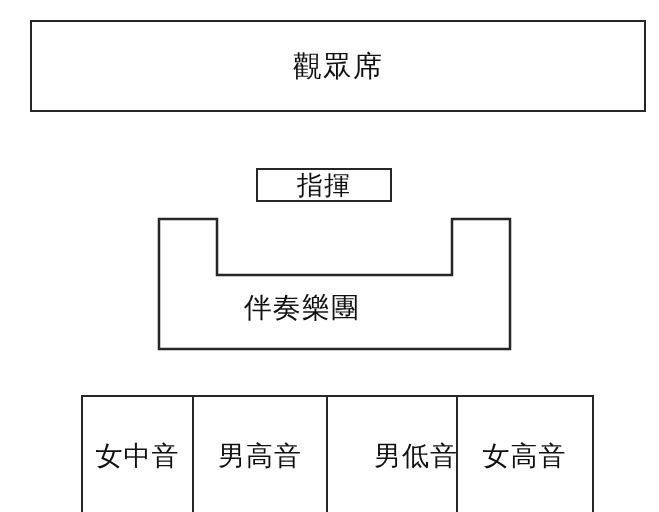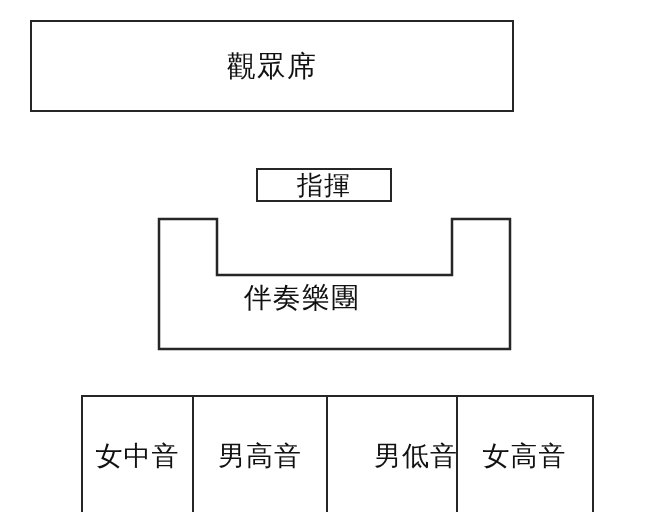--- a/index.html
+++ b/index.html
@@ -34,21 +34,21 @@
     line-height: 1;
     letter-spacing: 0.04em;
     white-space: nowrap;
     color: #111111;
   }
 
   
   #audience-box {
     left: 30px;
     top: 20px;
-    width: 484px;
+    width: 616px;
     height: 92px;
   }
   #audience-box .box-label {
     font-size: 29px;
   }
 
   
   #conductor-box {
     left: 256px;
     top: 168px;
@@ -68,21 +68,21 @@
     height: 138px;
   }
   #orchestra-pit svg {
     display: block;
     width: 100%;
     height: 100%;
   }
   #orchestra-label {
     position: absolute;
     left: 159px;
-    top: 270px;
+    top: 280px;
     width: 286px;
     height: 56px;
     display: flex;
     align-items: center;
     justify-content: center;
     pointer-events: none;
   }
   #orchestra-label .box-label {
     font-size: 28px;
   }

